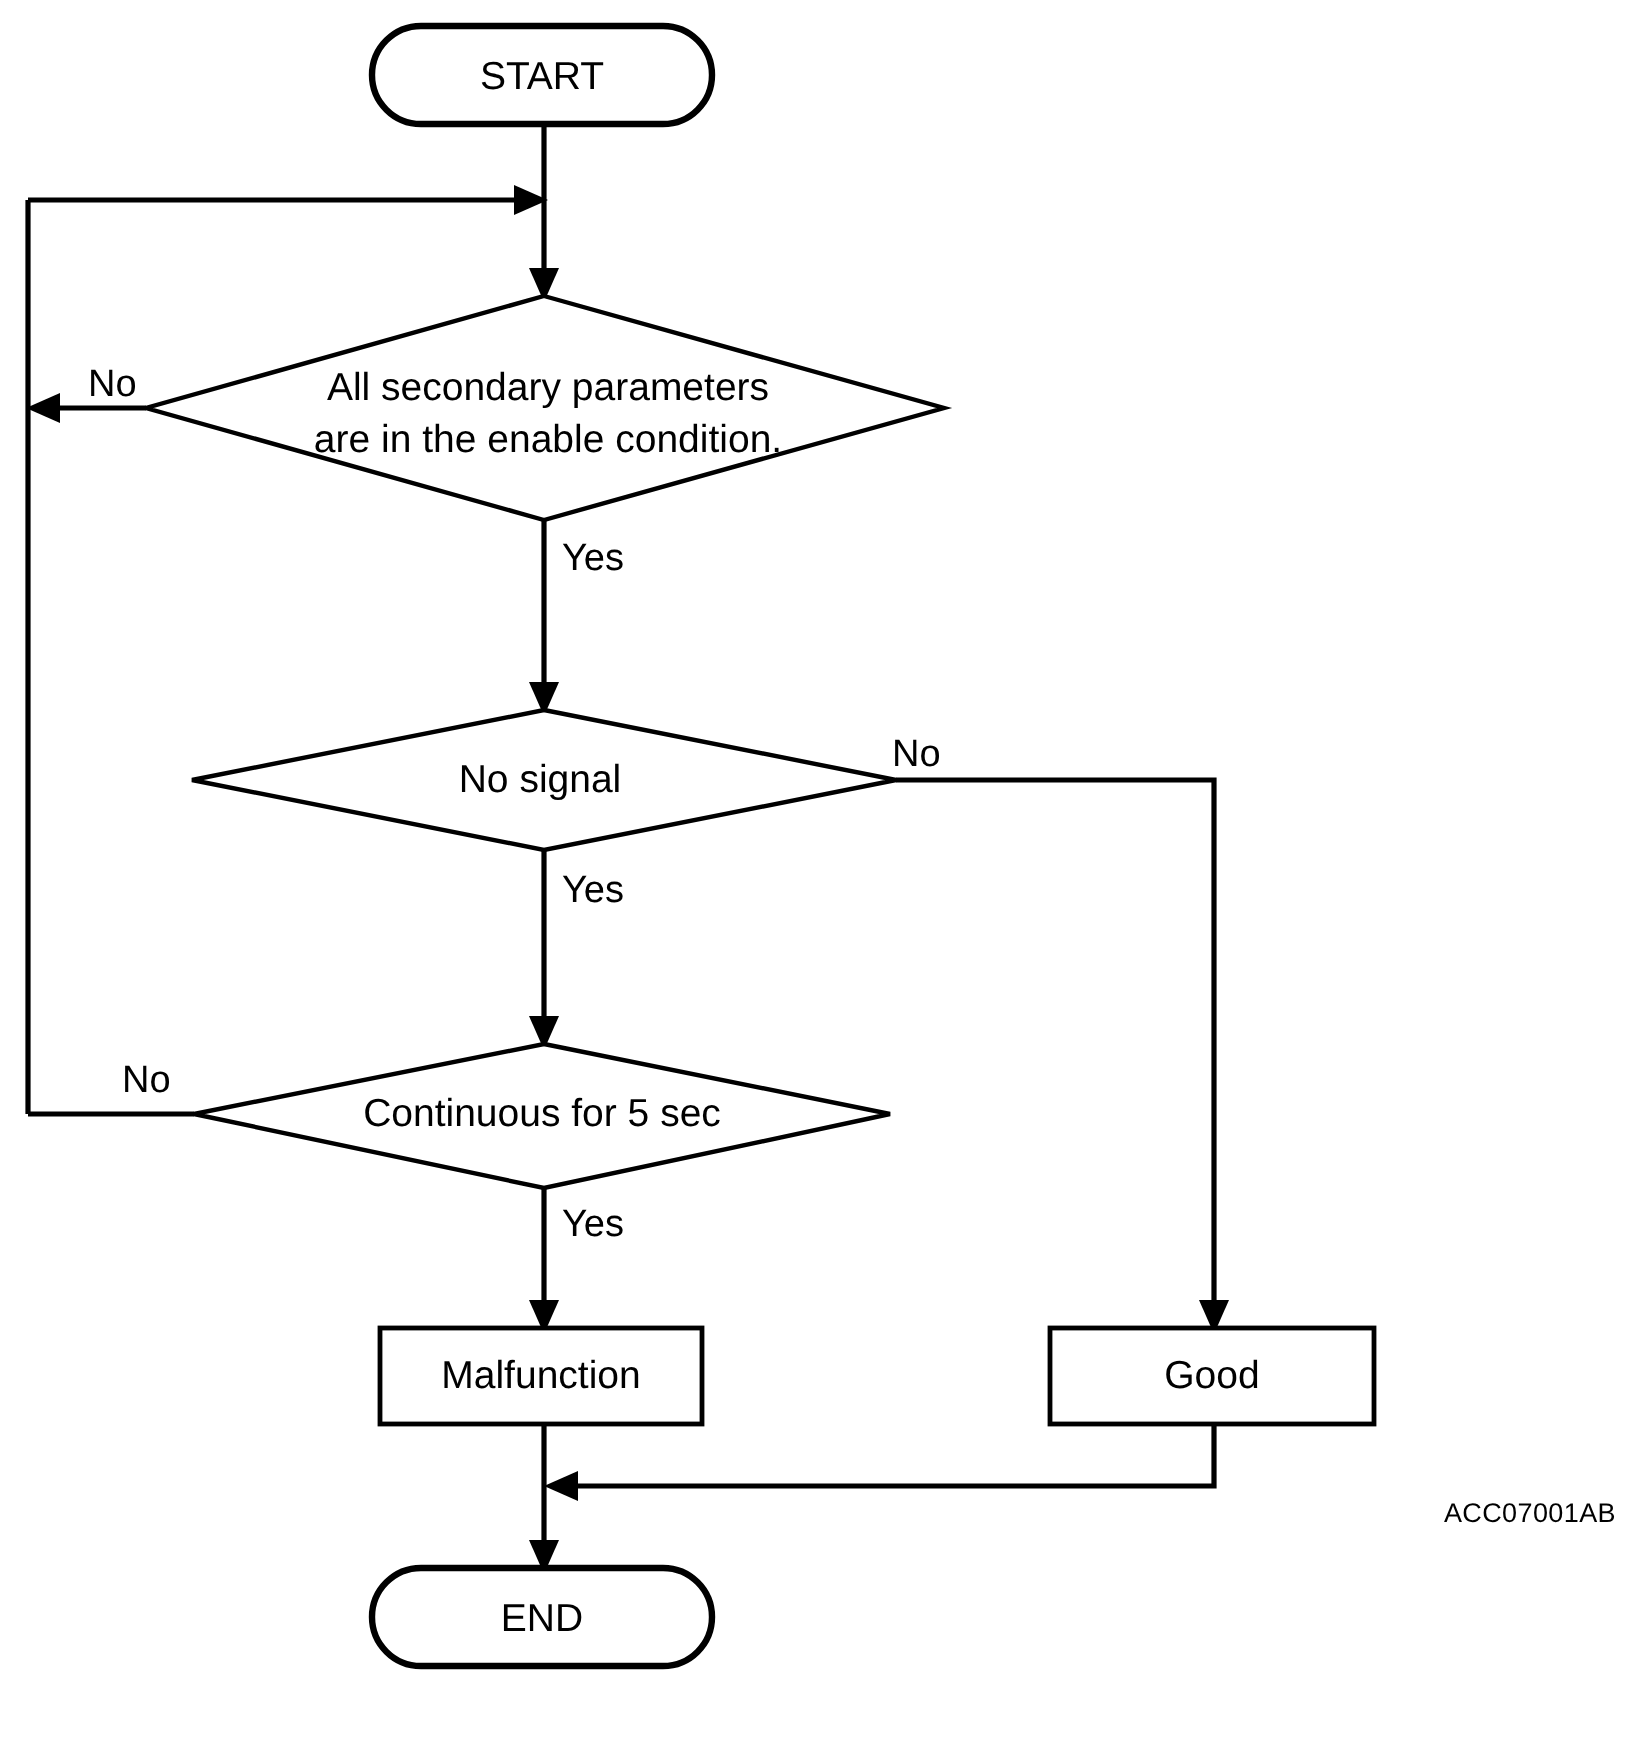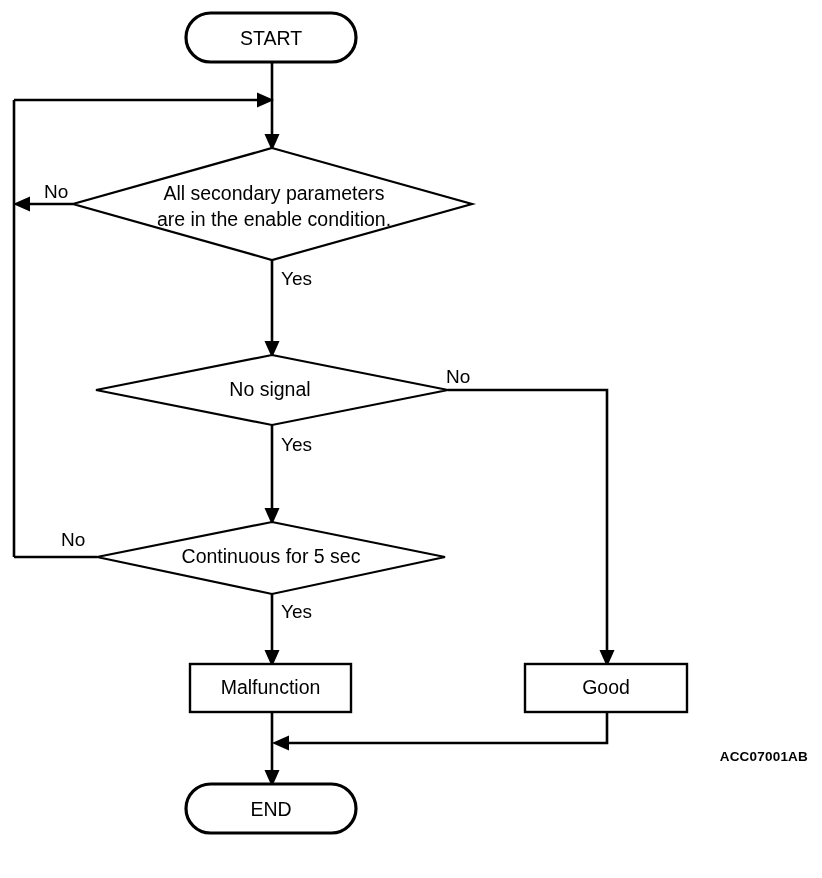--- a/index.html
+++ b/index.html
@@ -67,21 +67,21 @@
     fill: #000000;
     text-anchor: start;
     dominant-baseline: middle;
   }
   .figure-code {
     position: absolute;
     right: 14px;
     bottom: 22px;
     font-family: "Liberation Sans", sans-serif;
     font-size: 13.5px;
-    font-weight: bold;
+    font-weight: normal;
     letter-spacing: 0.2px;
     color: #000000;
     white-space: nowrap;
   }
 </style>
 </head>
 <body>
 
 <div id="flowchart-root">
 

